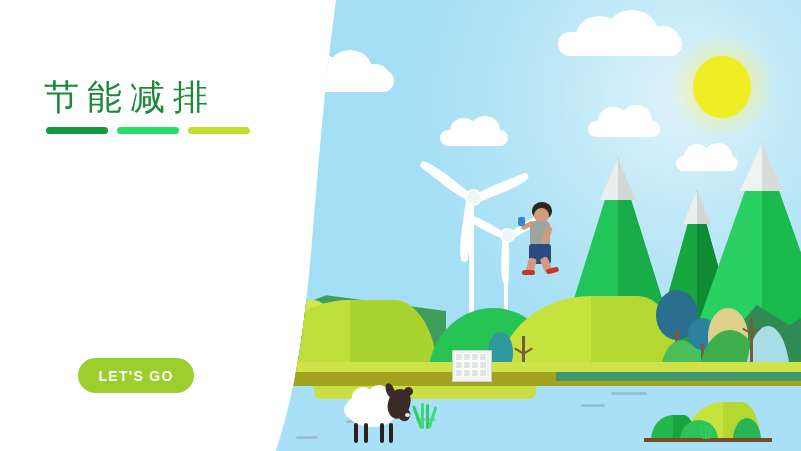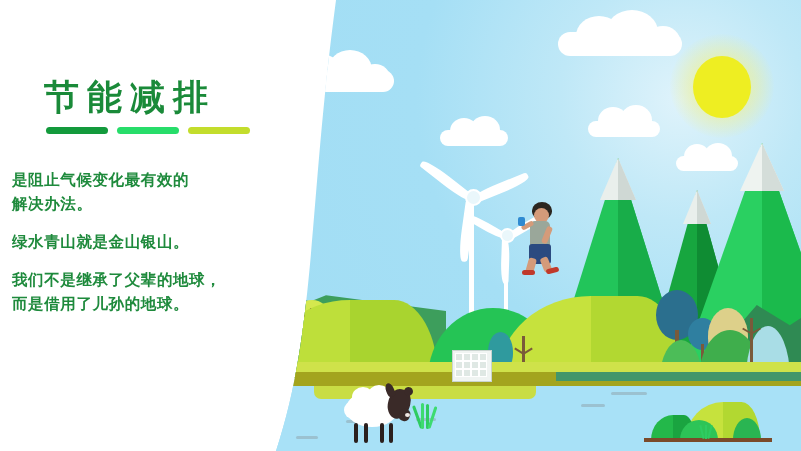--- a/index.html
+++ b/index.html
@@ -92,21 +92,21 @@
     width:148px;height:57px;
     background:#8b2a32;
     border-radius:0 0 16px 16px;
     color:#fff;
     font-size:31px;font-weight:bold;letter-spacing:.5px;
     display:flex;align-items:center;justify-content:center;
     box-shadow:0 1px 3px rgba(0,0,0,.2);
   }
   .headline{
     position:absolute;left:44px;top:74px;
-    font-size:35px;font-weight:bold;color:#1a8a39;
+    font-size:35px;font-weight:normal;color:#1a8a39;
     letter-spacing:8px;
     white-space:nowrap;
     text-align:right;
   }
   .bars{position:absolute;left:46px;top:127px;display:flex;gap:9px;}
   .bars span{display:block;width:62px;height:7px;border-radius:4px;}
 
   .paras{position:absolute;left:12px;top:168px;width:290px;}
   .para{
     color:#1e8a3c;font-size:15.5px;font-weight:bold;
@@ -337,22 +337,16 @@
 
 
   <div class="headline">节能减排</div>
 
   <div class="bars">
     <span style="background:#139a3c;"></span>
     <span style="background:#27dd6a;"></span>
     <span style="background:#c3dd2c;"></span>
   </div>
 
-  <div class="paras">
-    <p class="para">是阻止气候变化最有效的
-解决办法。</p>
-    <p class="para">绿水青山就是金山银山。</p>
-    <p class="para">我们不是继承了父辈的地球，
-而是借用了儿孙的地球。</p>
-  </div>
-
+
+  <button class="cta">LET'S GO</button>
 
 </div>
 
 </body></html>

